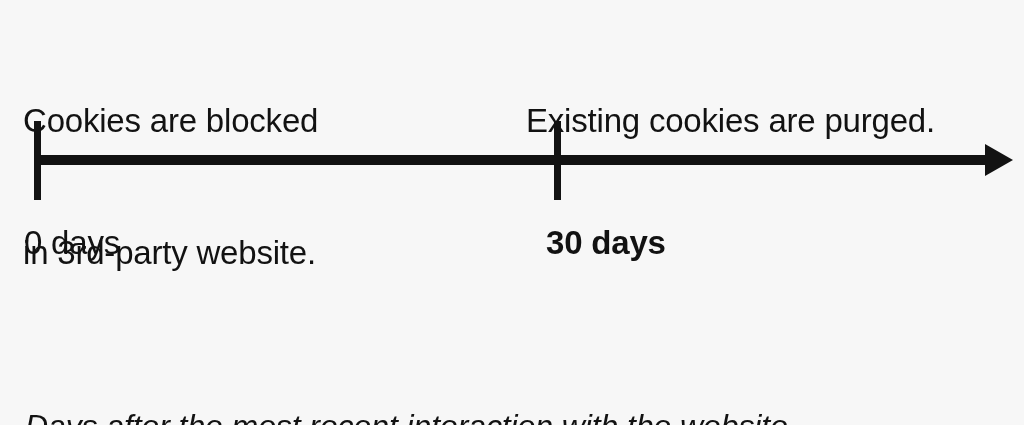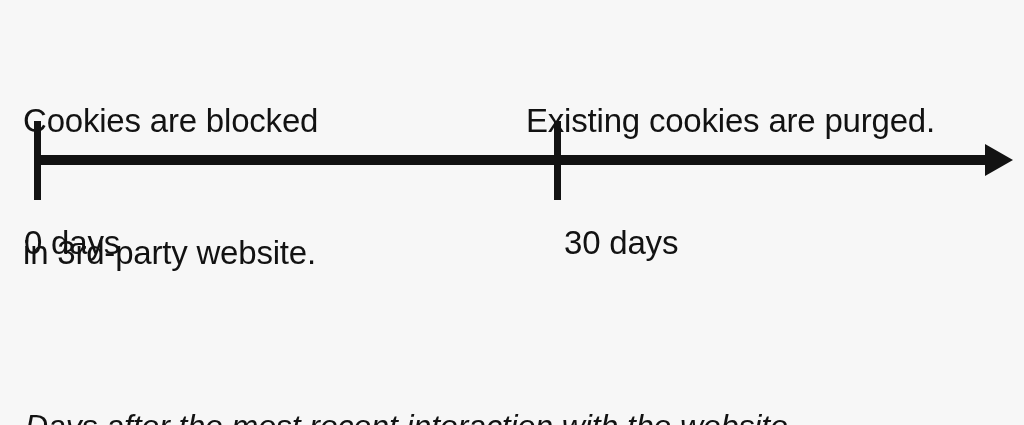--- a/index.html
+++ b/index.html
@@ -90,21 +90,21 @@
     position: absolute;
     top: 223px;
     font-size: 33px;
     line-height: 40px;
     font-weight: 400;
     letter-spacing: -0.2px;
     color: #121212;
     white-space: pre;
   }
   #tick-label-0 { left: 24px; }
-  #tick-label-30 { left: 564px; }
+  #tick-label-30 { left: 546px; font-weight: bold; }
 
   
   #caption {
     position: absolute;
     left: 25px;
     top: 309px;
     font-size: 32px;
     line-height: 47px;
     font-style: italic;
     font-weight: 400;

